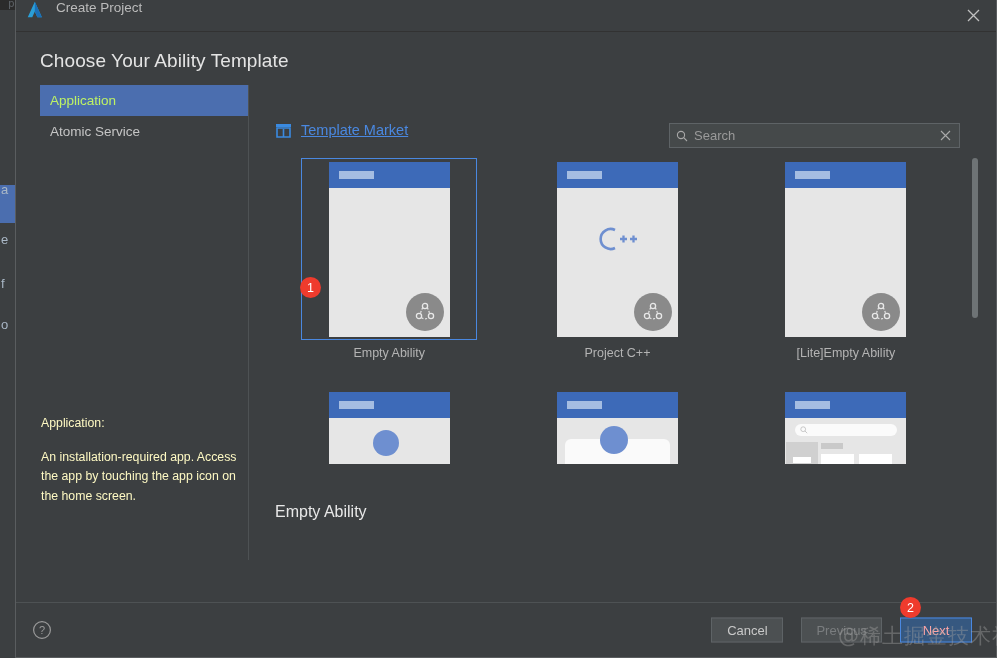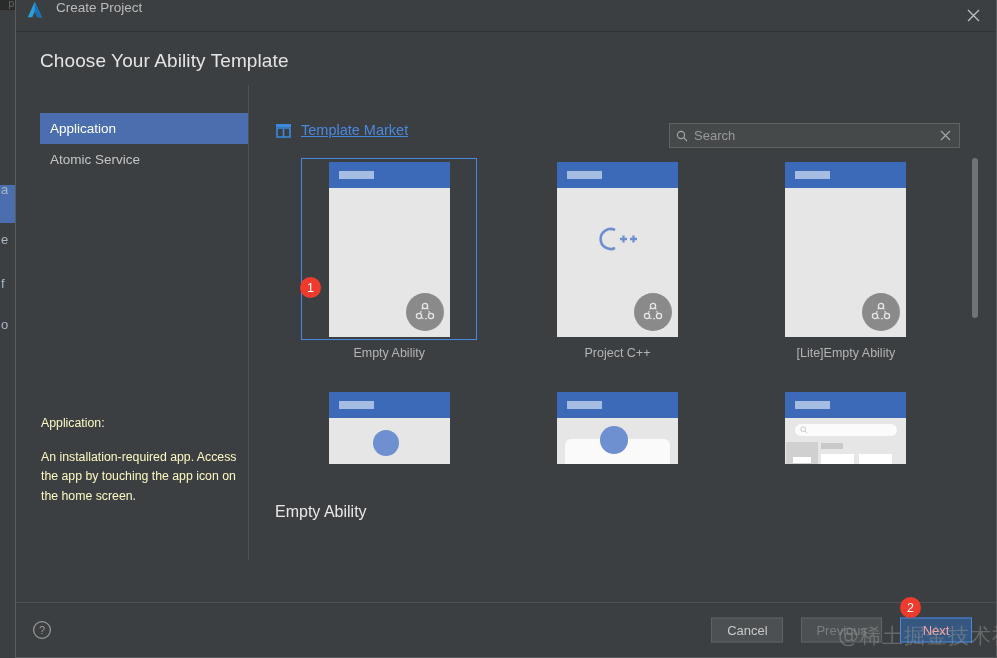--- a/index.html
+++ b/index.html
@@ -83,21 +83,21 @@
   .left-pane {
     position: absolute; left: 24px; top: 53px;
     width: 209px; bottom: 42px;
     border-right: 1px solid #4e5254;
   }
   .cat-item {
     height: 31px; line-height: 31px;
     padding-left: 10px;
     font-size: 13.5px; color: #c5c5c5;
   }
-  .cat-item.selected { background: #4b6eaf; color: #ffffff; margin-top: 28px; }
+  .cat-item.selected { background: #4b6eaf; color: #bef264; }
 
   .cat-desc {
     position: absolute; left: 1px; bottom: 54px; width: 200px;
     font-size: 12.3px; color: #fef9c3; line-height: 19.5px;
   }
   .cat-desc .lbl { display:block; margin-bottom: 14px; }
   .cat-desc .txt { display:block; }
 
   
   .right-pane {

